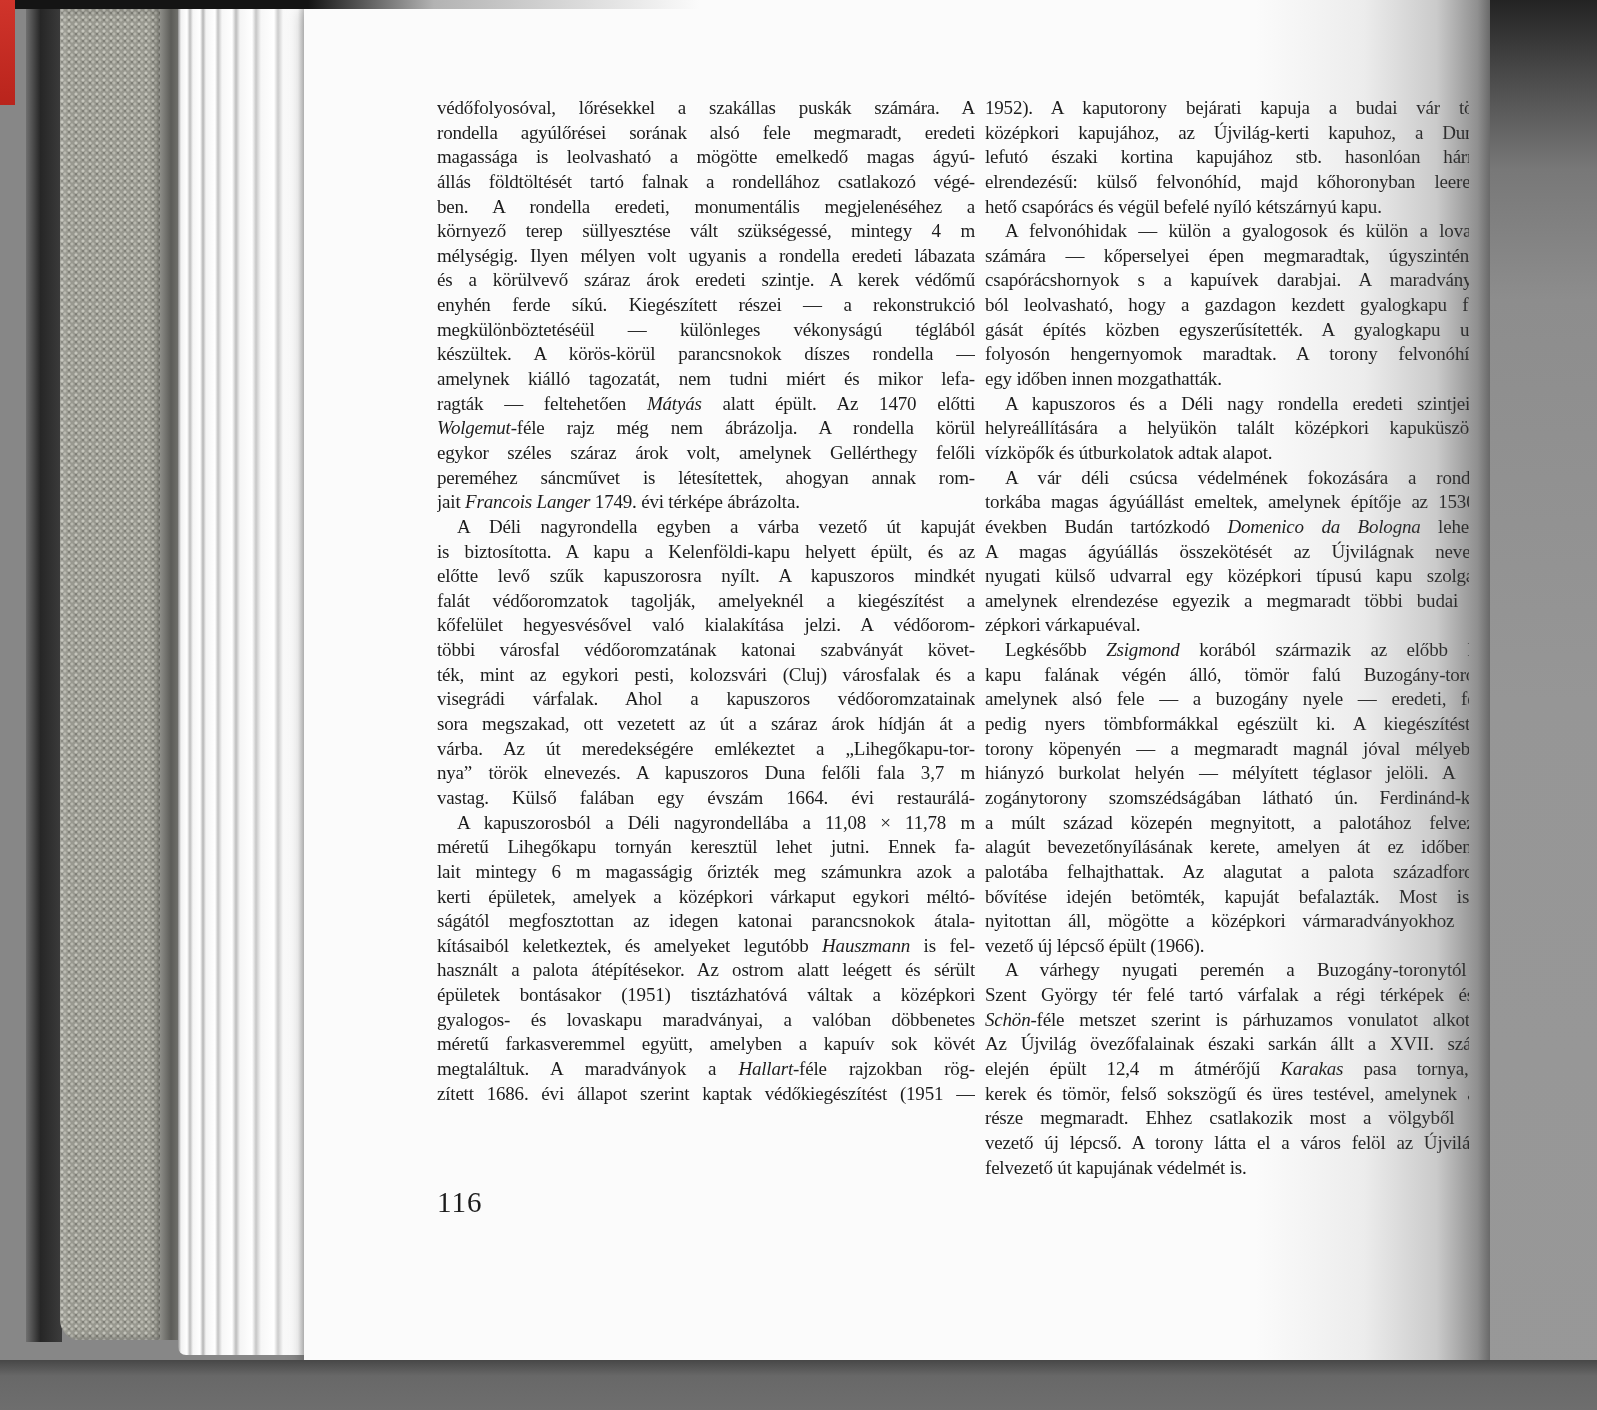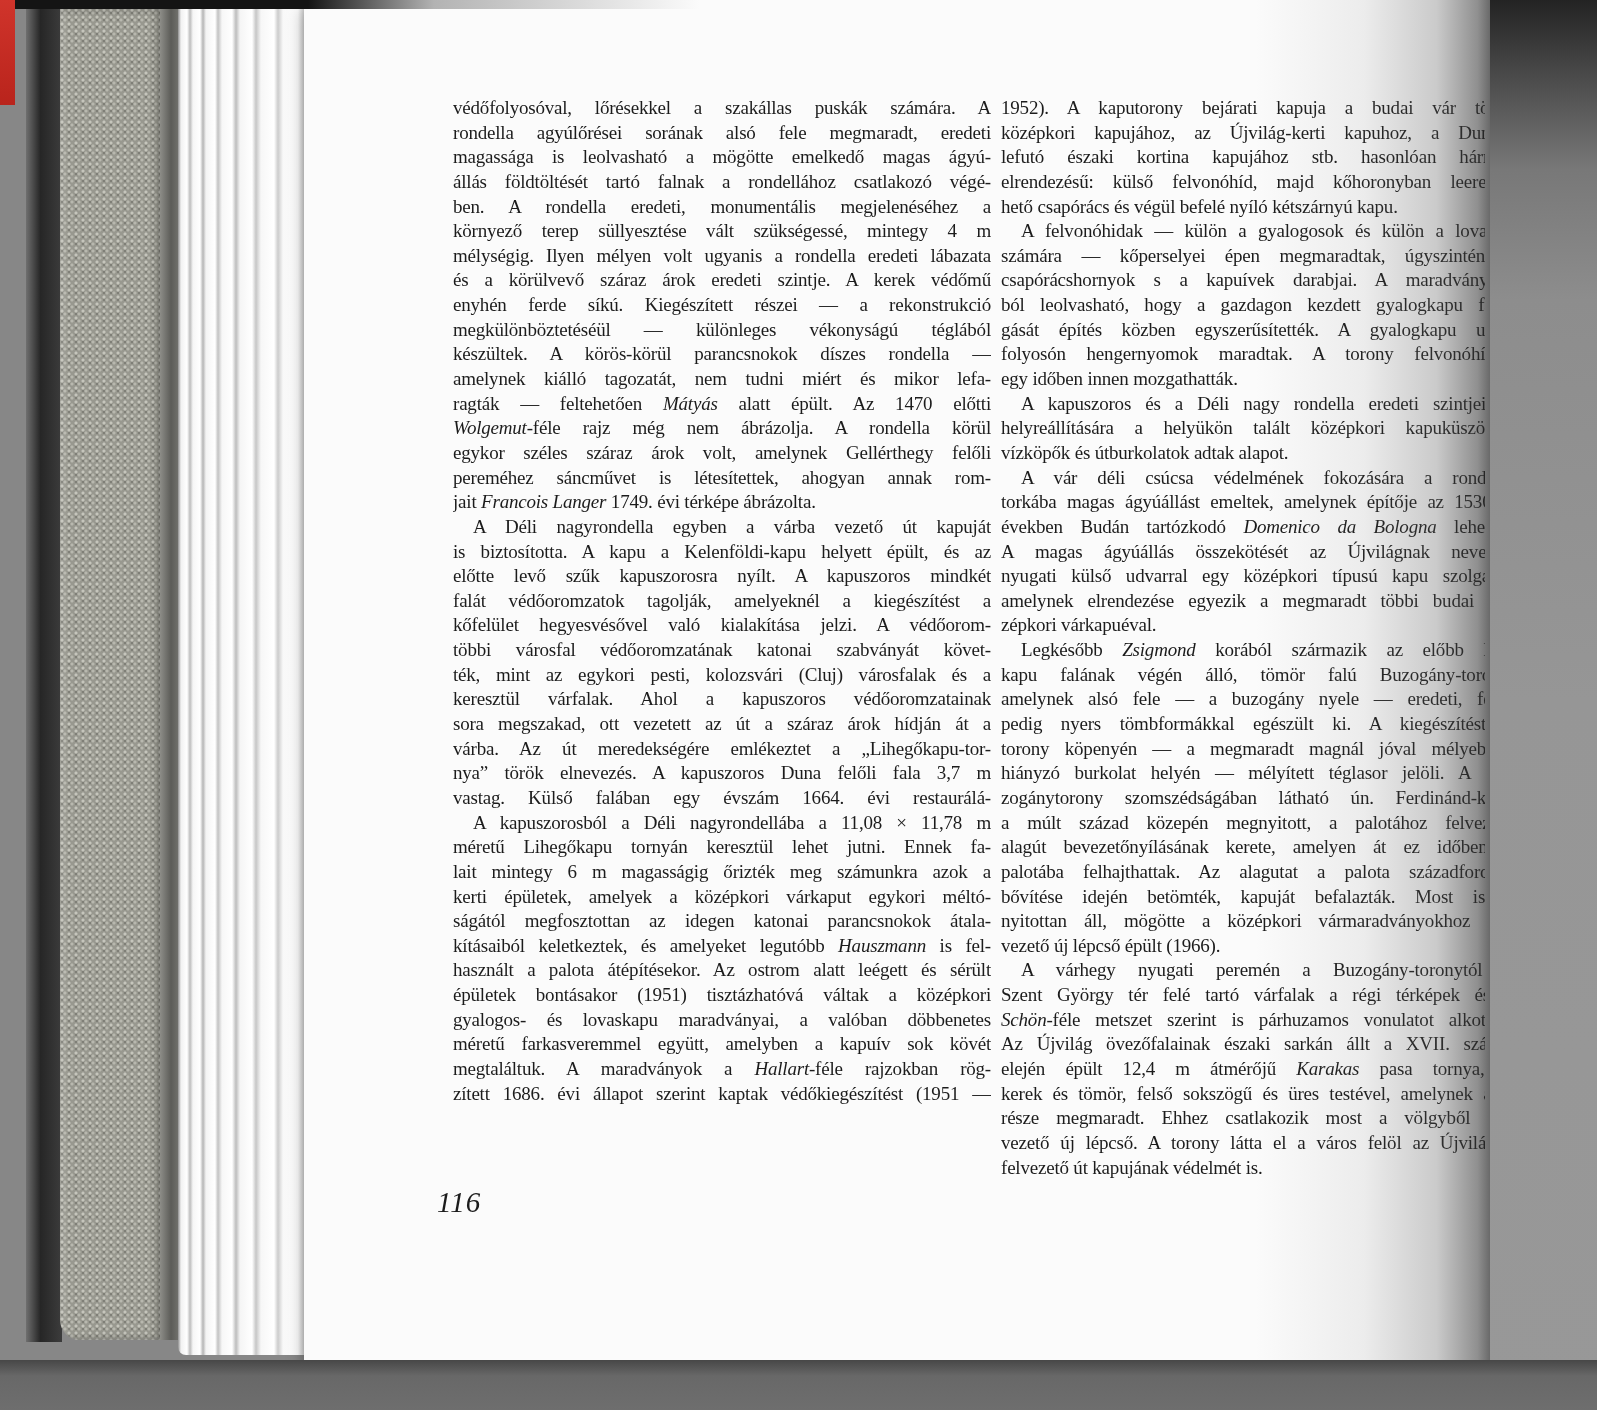--- a/index.html
+++ b/index.html
@@ -45,31 +45,31 @@
     background:linear-gradient(180deg,#d0342b 0,#b9241c 100%);}
   #page-curl-shadow{left:1255px;top:0;width:242px;height:1368px;z-index:4;pointer-events:none;
     background:linear-gradient(90deg,rgba(110,110,110,0) 0%,rgba(105,105,105,.10) 45%,
       rgba(90,90,90,.30) 75%,rgba(55,55,55,.55) 92%,rgba(28,28,28,.75) 100%);}
   #right-gutter-bg{left:1490px;top:0;width:107px;height:1410px;z-index:5;
     background:linear-gradient(180deg,#232323 0,#474747 70px,#787878 170px,#8d8d8d 300px,#969696 700px,#989898 100%);}
   #bottom-bg{left:0;top:1360px;width:1597px;height:50px;z-index:5;
     background:linear-gradient(180deg,#474747 0,#686868 16px,#6e6e6e 100%);}
 
   
-  .text-col{z-index:3;overflow:hidden;color:var(--ink);margin-left:16px;}
+  .text-col{z-index:3;overflow:hidden;color:var(--ink);}
   #left-column{left:437px;top:96px;width:538px;height:1092px;}
   #right-column{left:985px;top:96px;width:484px;height:1092px;}
   #right-column .col-inner{width:512px;}
   #left-column .col-inner{width:538px;}
   .line{font-size:19px;height:24.65px;line-height:24.65px;letter-spacing:-0.2px;
         white-space:nowrap;text-align:justify;text-align-last:justify;}
   .line.last{text-align-last:left;}
   .line.indent{text-indent:20px;}
   #page-number{left:437px;top:1186px;z-index:3;color:var(--ink);
-    font-size:29px;letter-spacing:1px;font-style:italic;}
+    font-size:29px;letter-spacing:1px;}
 </style>
 </head>
 <body>
 
 <div class="abs" id="cover-edge"></div>
 <div class="abs" id="fabric-cover"></div>
 <div class="abs" id="cover-crease"></div>
 <div class="abs" id="page-stack"></div>
 <div class="abs" id="book-page"></div>
 
@@ -92,21 +92,21 @@
       <div class="line">egykor széles száraz árok volt, amelynek Gellérthegy felőli</div>
       <div class="line">pereméhez sáncművet is létesítettek, ahogyan annak rom-</div>
       <div class="line last">jait <i>Francois Langer</i> 1749. évi térképe ábrázolta.</div>
       <div class="line indent">A Déli nagyrondella egyben a várba vezető út kapuját</div>
       <div class="line">is biztosította. A kapu a Kelenföldi-kapu helyett épült, és az</div>
       <div class="line">előtte levő szűk kapuszorosra nyílt. A kapuszoros mindkét</div>
       <div class="line">falát védőoromzatok tagolják, amelyeknél a kiegészítést a</div>
       <div class="line">kőfelület hegyesvésővel való kialakítása jelzi. A védőorom-</div>
       <div class="line">többi városfal védőoromzatának katonai szabványát követ-</div>
       <div class="line">ték, mint az egykori pesti, kolozsvári (Cluj) városfalak és a</div>
-      <div class="line">keresztül várfalak. Ahol a kapuszoros védőoromzatainak</div>
+      <div class="line">visegrádi várfalak. Ahol a kapuszoros védőoromzatainak</div>
       <div class="line">sora megszakad, ott vezetett az út a száraz árok hídján át a</div>
       <div class="line">várba. Az út meredekségére emlékeztet a „Lihegőkapu-tor-</div>
       <div class="line">nya” török elnevezés. A kapuszoros Duna felőli fala 3,7 m</div>
       <div class="line">vastag. Külső falában egy évszám 1664. évi restaurálá-</div>
       <div class="line indent">A kapuszorosból a Déli nagyrondellába a 11,08 × 11,78 m</div>
       <div class="line">méretű Lihegőkapu tornyán keresztül lehet jutni. Ennek fa-</div>
       <div class="line">lait mintegy 6 m magasságig őrizték meg számunkra azok a</div>
       <div class="line">kerti épületek, amelyek a középkori várkaput egykori méltó-</div>
       <div class="line">ságától megfosztottan az idegen katonai parancsnokok átala-</div>
       <div class="line">kításaiból keletkeztek, és amelyeket legutóbb <i>Hauszmann</i> is fel-</div>

